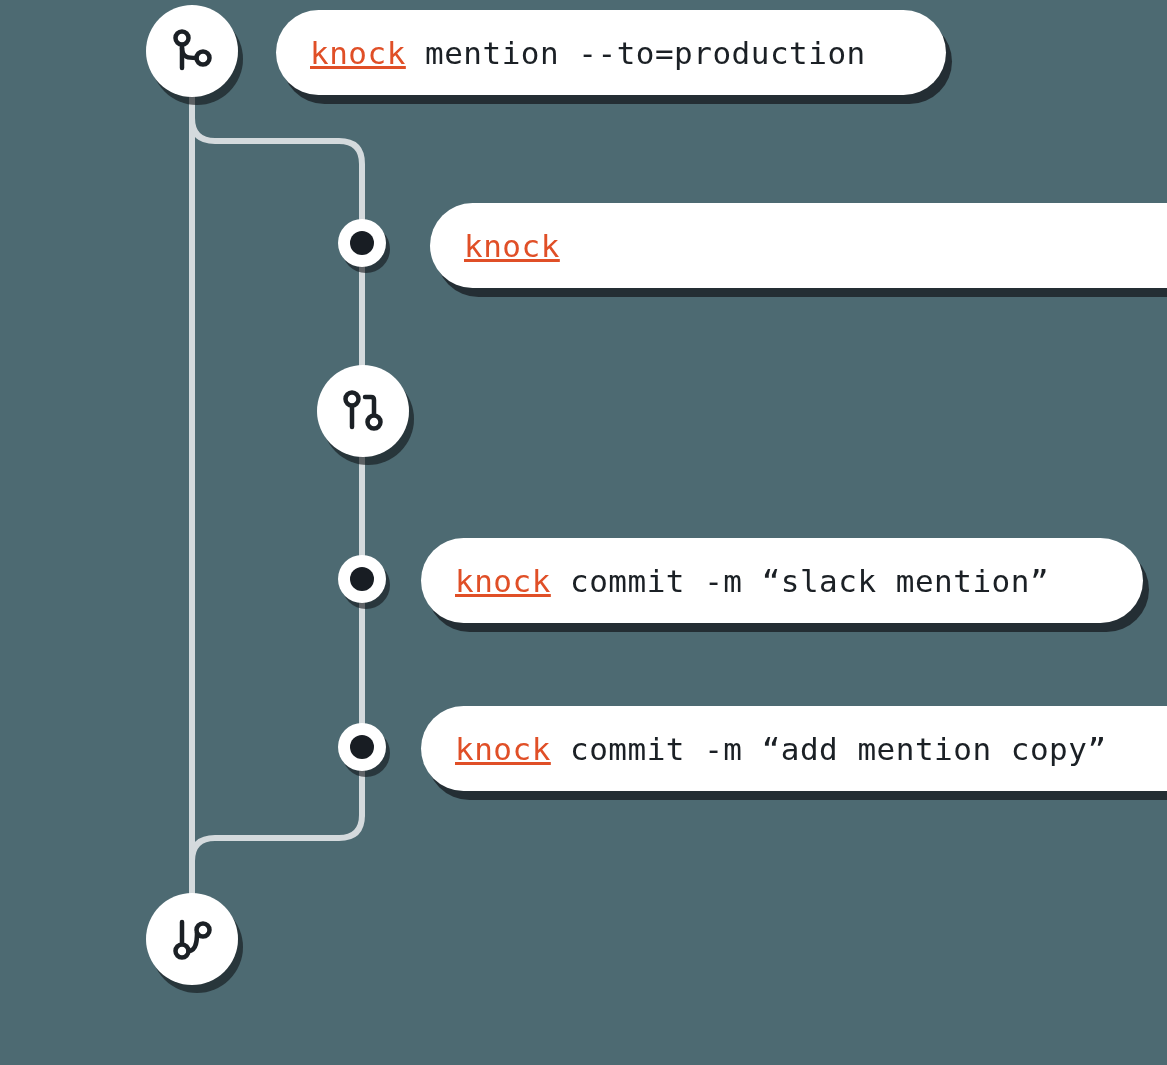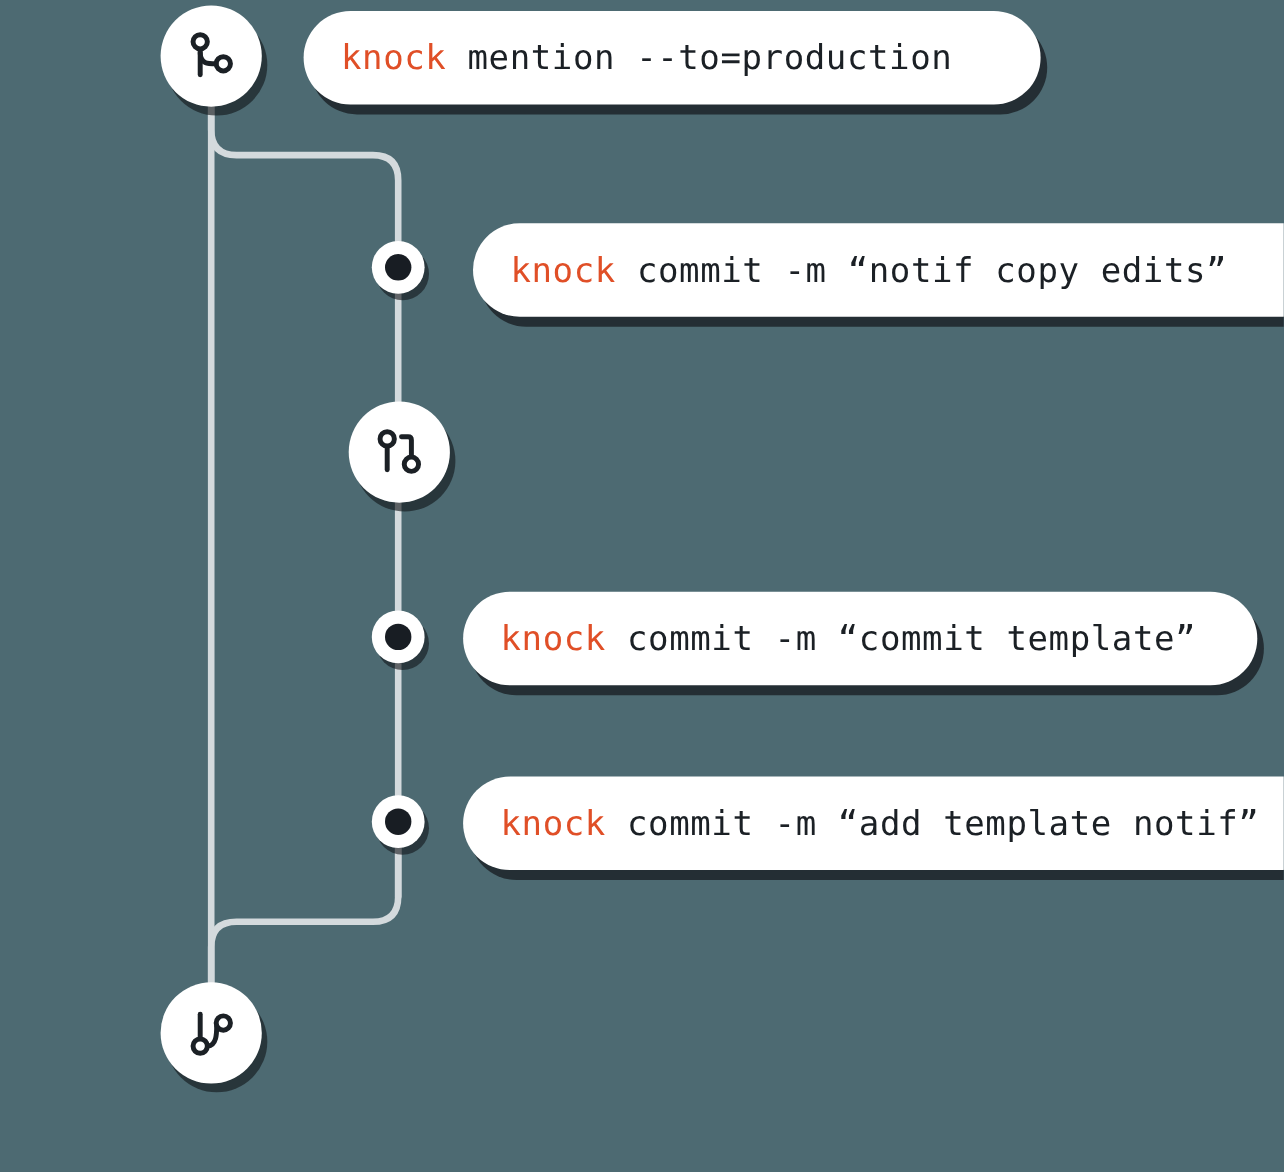--- a/index.html
+++ b/index.html
@@ -43,20 +43,21 @@
     padding: 0 34px;
     height: 85px;
     white-space: pre;
     font-size: 31px;
     letter-spacing: 0.5px;
     color: #1b2025;
     box-shadow: 6px 9px 0 rgba(18, 22, 26, 0.70);
   }
   .cmd-pill .kw {
     color: #e04f27;
+    text-decoration: underline;
   }
   .cmd-pill .rest {
     color: #1b2025;
   }
 
   #pill-promote { left: 276px; top: 10px;  width: 670px; }
   #pill-commit-1 { left: 430px; top: 203px; width: 790px; }
   #pill-commit-2 { left: 421px; top: 538px; width: 722px; }
   #pill-commit-3 { left: 421px; top: 706px; width: 800px; }
 
@@ -159,26 +160,25 @@
     <span class="core"></span>
   </div>
 
   <div class="cmd-pill" id="pill-promote">
     <span class="kw">knock</span>
     <span class="rest"> mention --to=production</span>
   </div>
 
   <div class="cmd-pill" id="pill-commit-1">
     <span class="kw">knock</span>
-    <span class="rest"> commit -m “notif copy edits”</span>
   </div>
 
   <div class="cmd-pill" id="pill-commit-2">
     <span class="kw">knock</span>
-    <span class="rest"> commit -m “commit template”</span>
+    <span class="rest"> commit -m “slack mention”</span>
   </div>
 
   <div class="cmd-pill" id="pill-commit-3">
     <span class="kw">knock</span>
-    <span class="rest"> commit -m “add template notif”</span>
+    <span class="rest"> commit -m “add mention copy”</span>
   </div>
 
 </div>
 
 </body></html>

